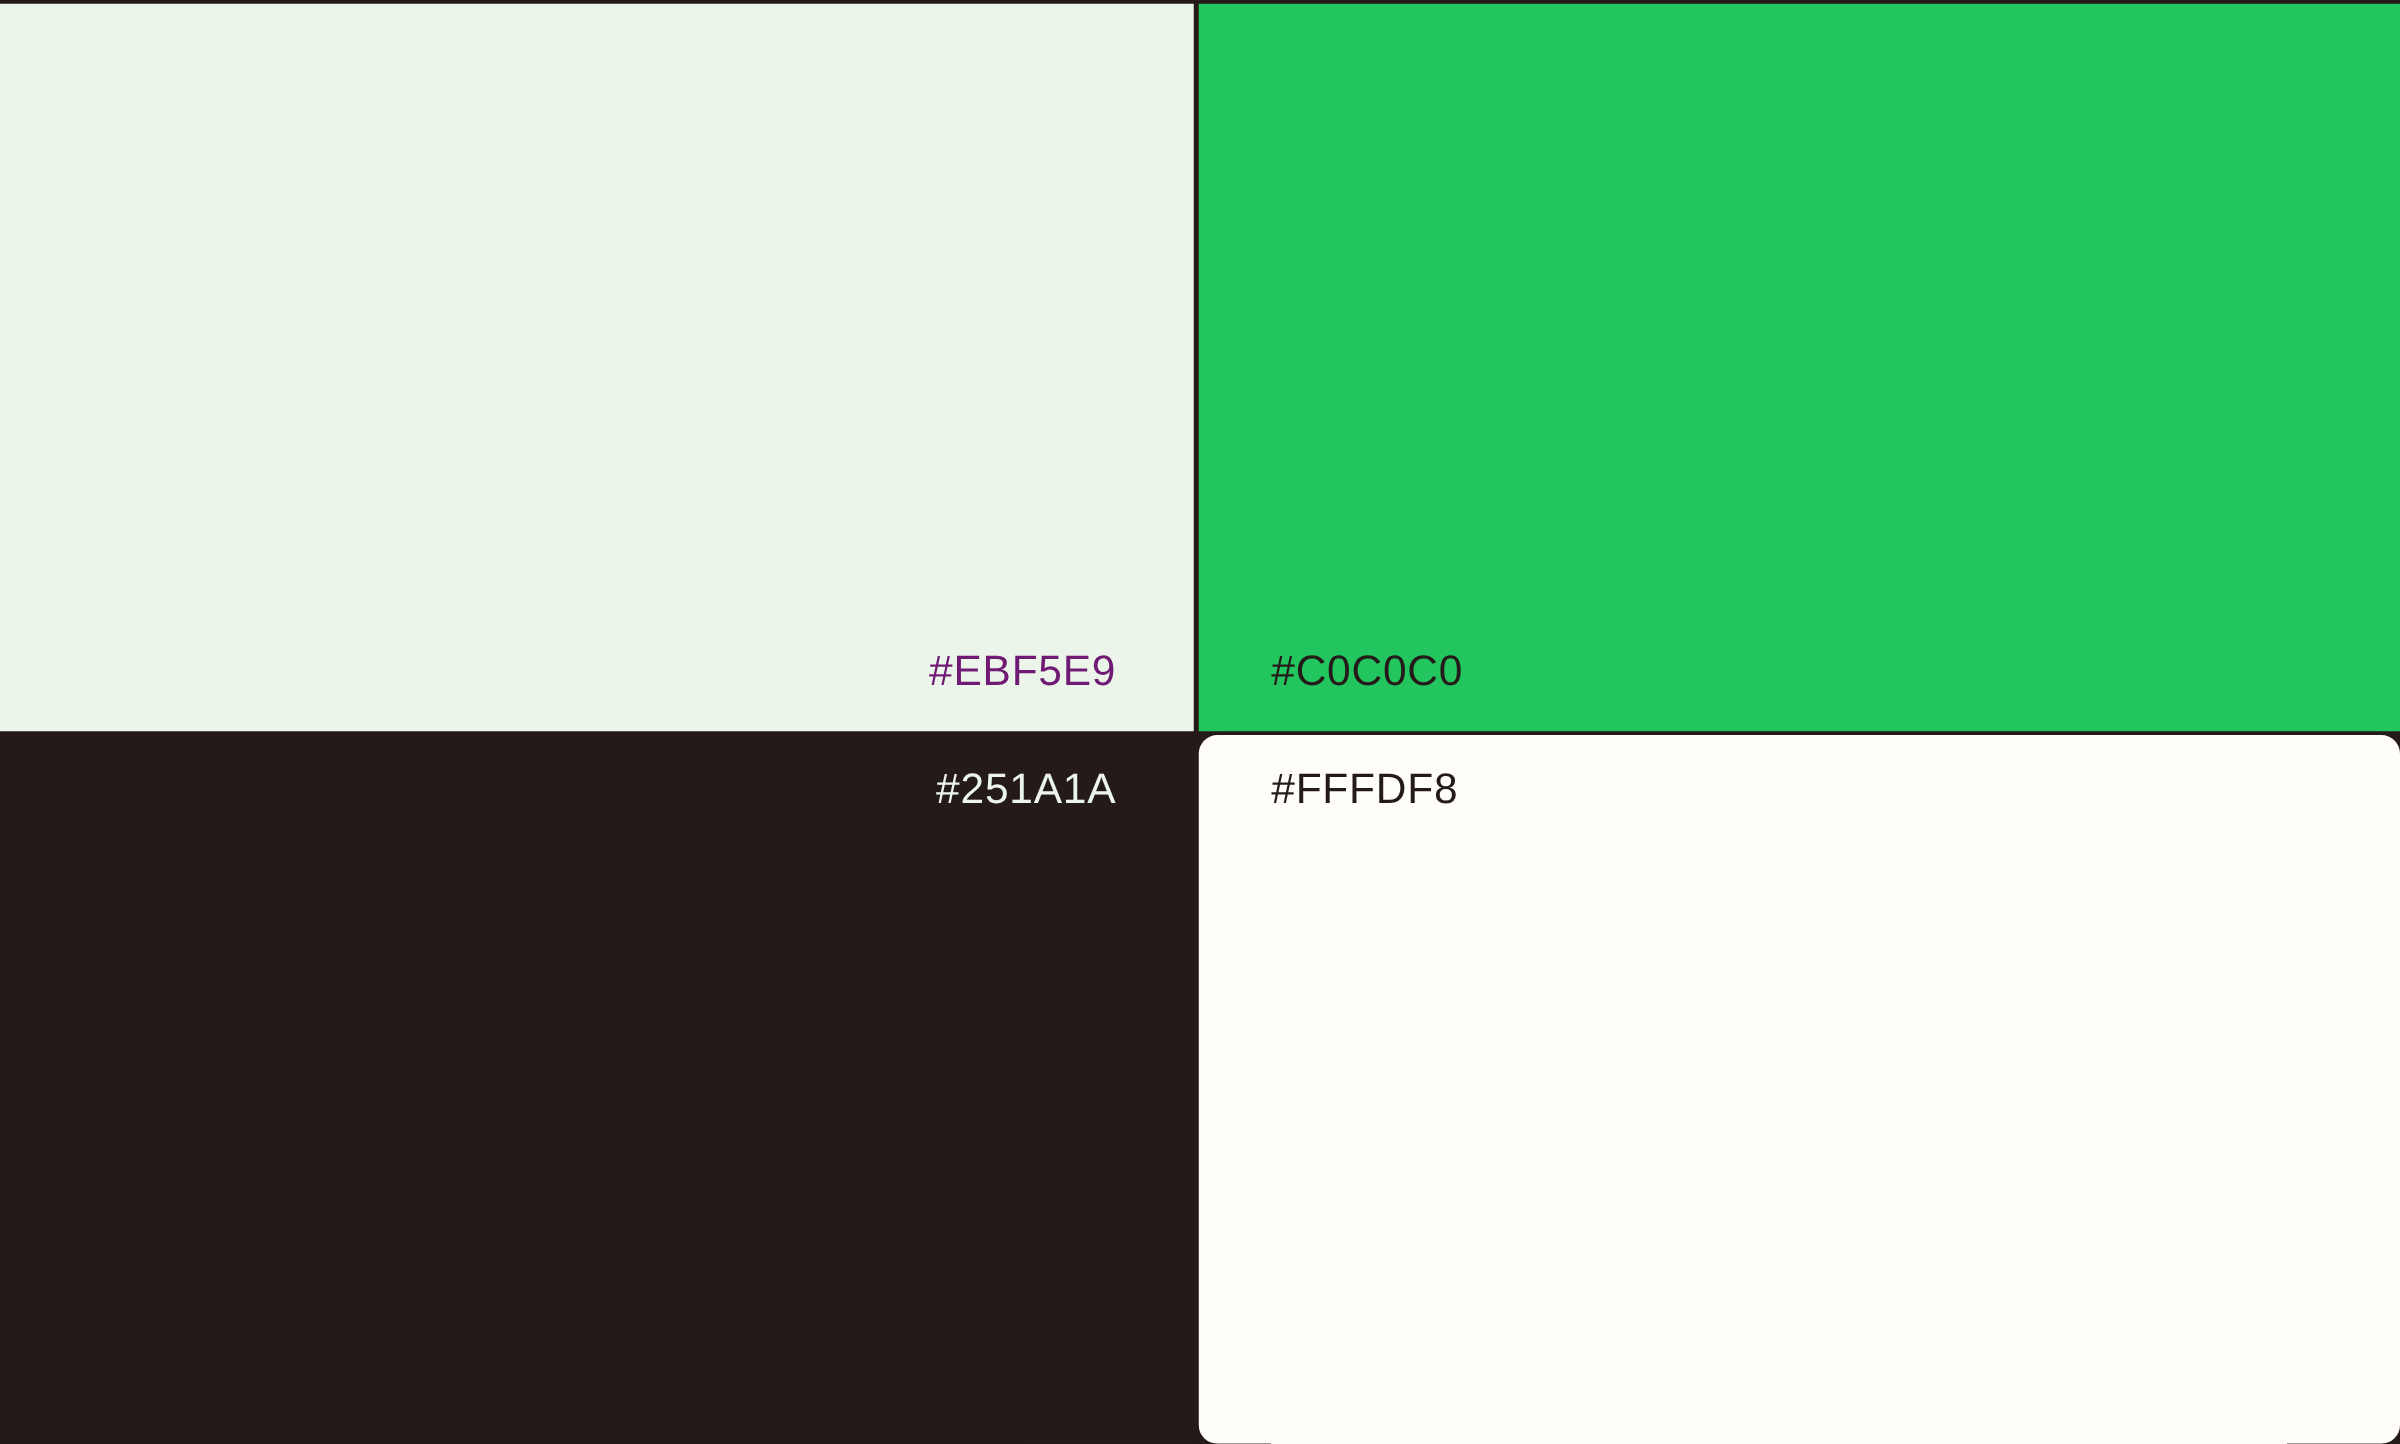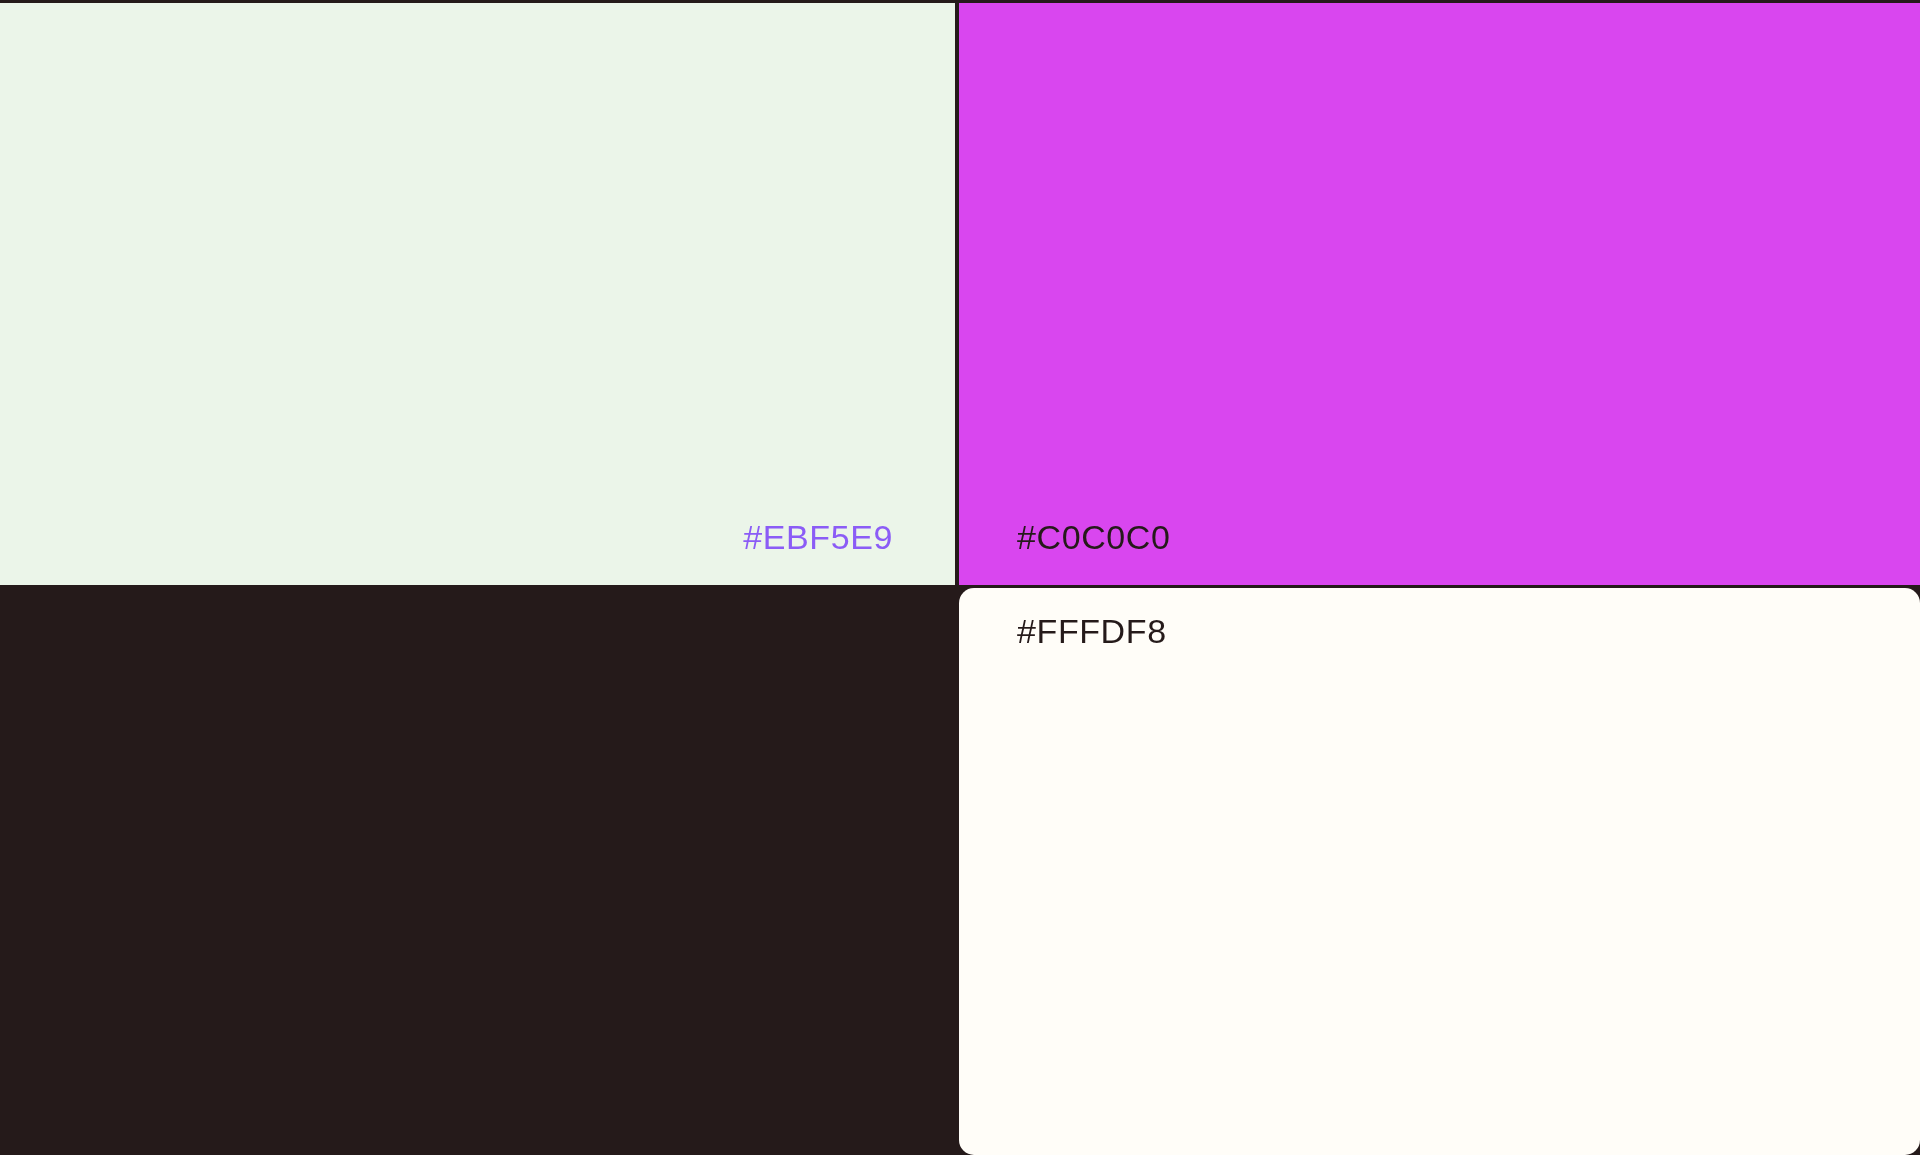--- a/index.html
+++ b/index.html
@@ -82,25 +82,28 @@
   #swatch-3 .swatch-label {
     padding: 26px 0 0 58px;
   }
 </style>
 </head>
 <body style="background-color: rgb(37, 26, 26);">
 
 <div id="palette-grid" style="background-color: rgb(37, 26, 26);">
 
   <div class="swatch" id="swatch-0" style="background-color: rgb(235, 245, 233);">
-    <span class="swatch-label" style="color: #8b5cf6;">#EBF5E9</span>
+    <span class="swatch-label" style="color: #701a75;">#EBF5E9</span>
   </div>
 
-  <div class="swatch" id="swatch-1" style="background-color: #d946ef;">
+  <div class="swatch" id="swatch-1" style="background-color: #22c55e;">
     <span class="swatch-label" style="color: rgb(37, 26, 26);">#C0C0C0</span>
   </div>
 
+  <div class="swatch" id="swatch-2" style="background-color: rgb(37, 26, 26);">
+    <span class="swatch-label" style="color: rgb(235, 245, 233);">#251A1A</span>
+  </div>
 
   <div class="swatch" id="swatch-3" style="background-color: rgb(255, 253, 248); border-radius: 15px;">
     <span class="swatch-label" style="color: rgb(37, 26, 26);">#FFFDF8</span>
   </div>
 
 </div>
 
 </body></html>

